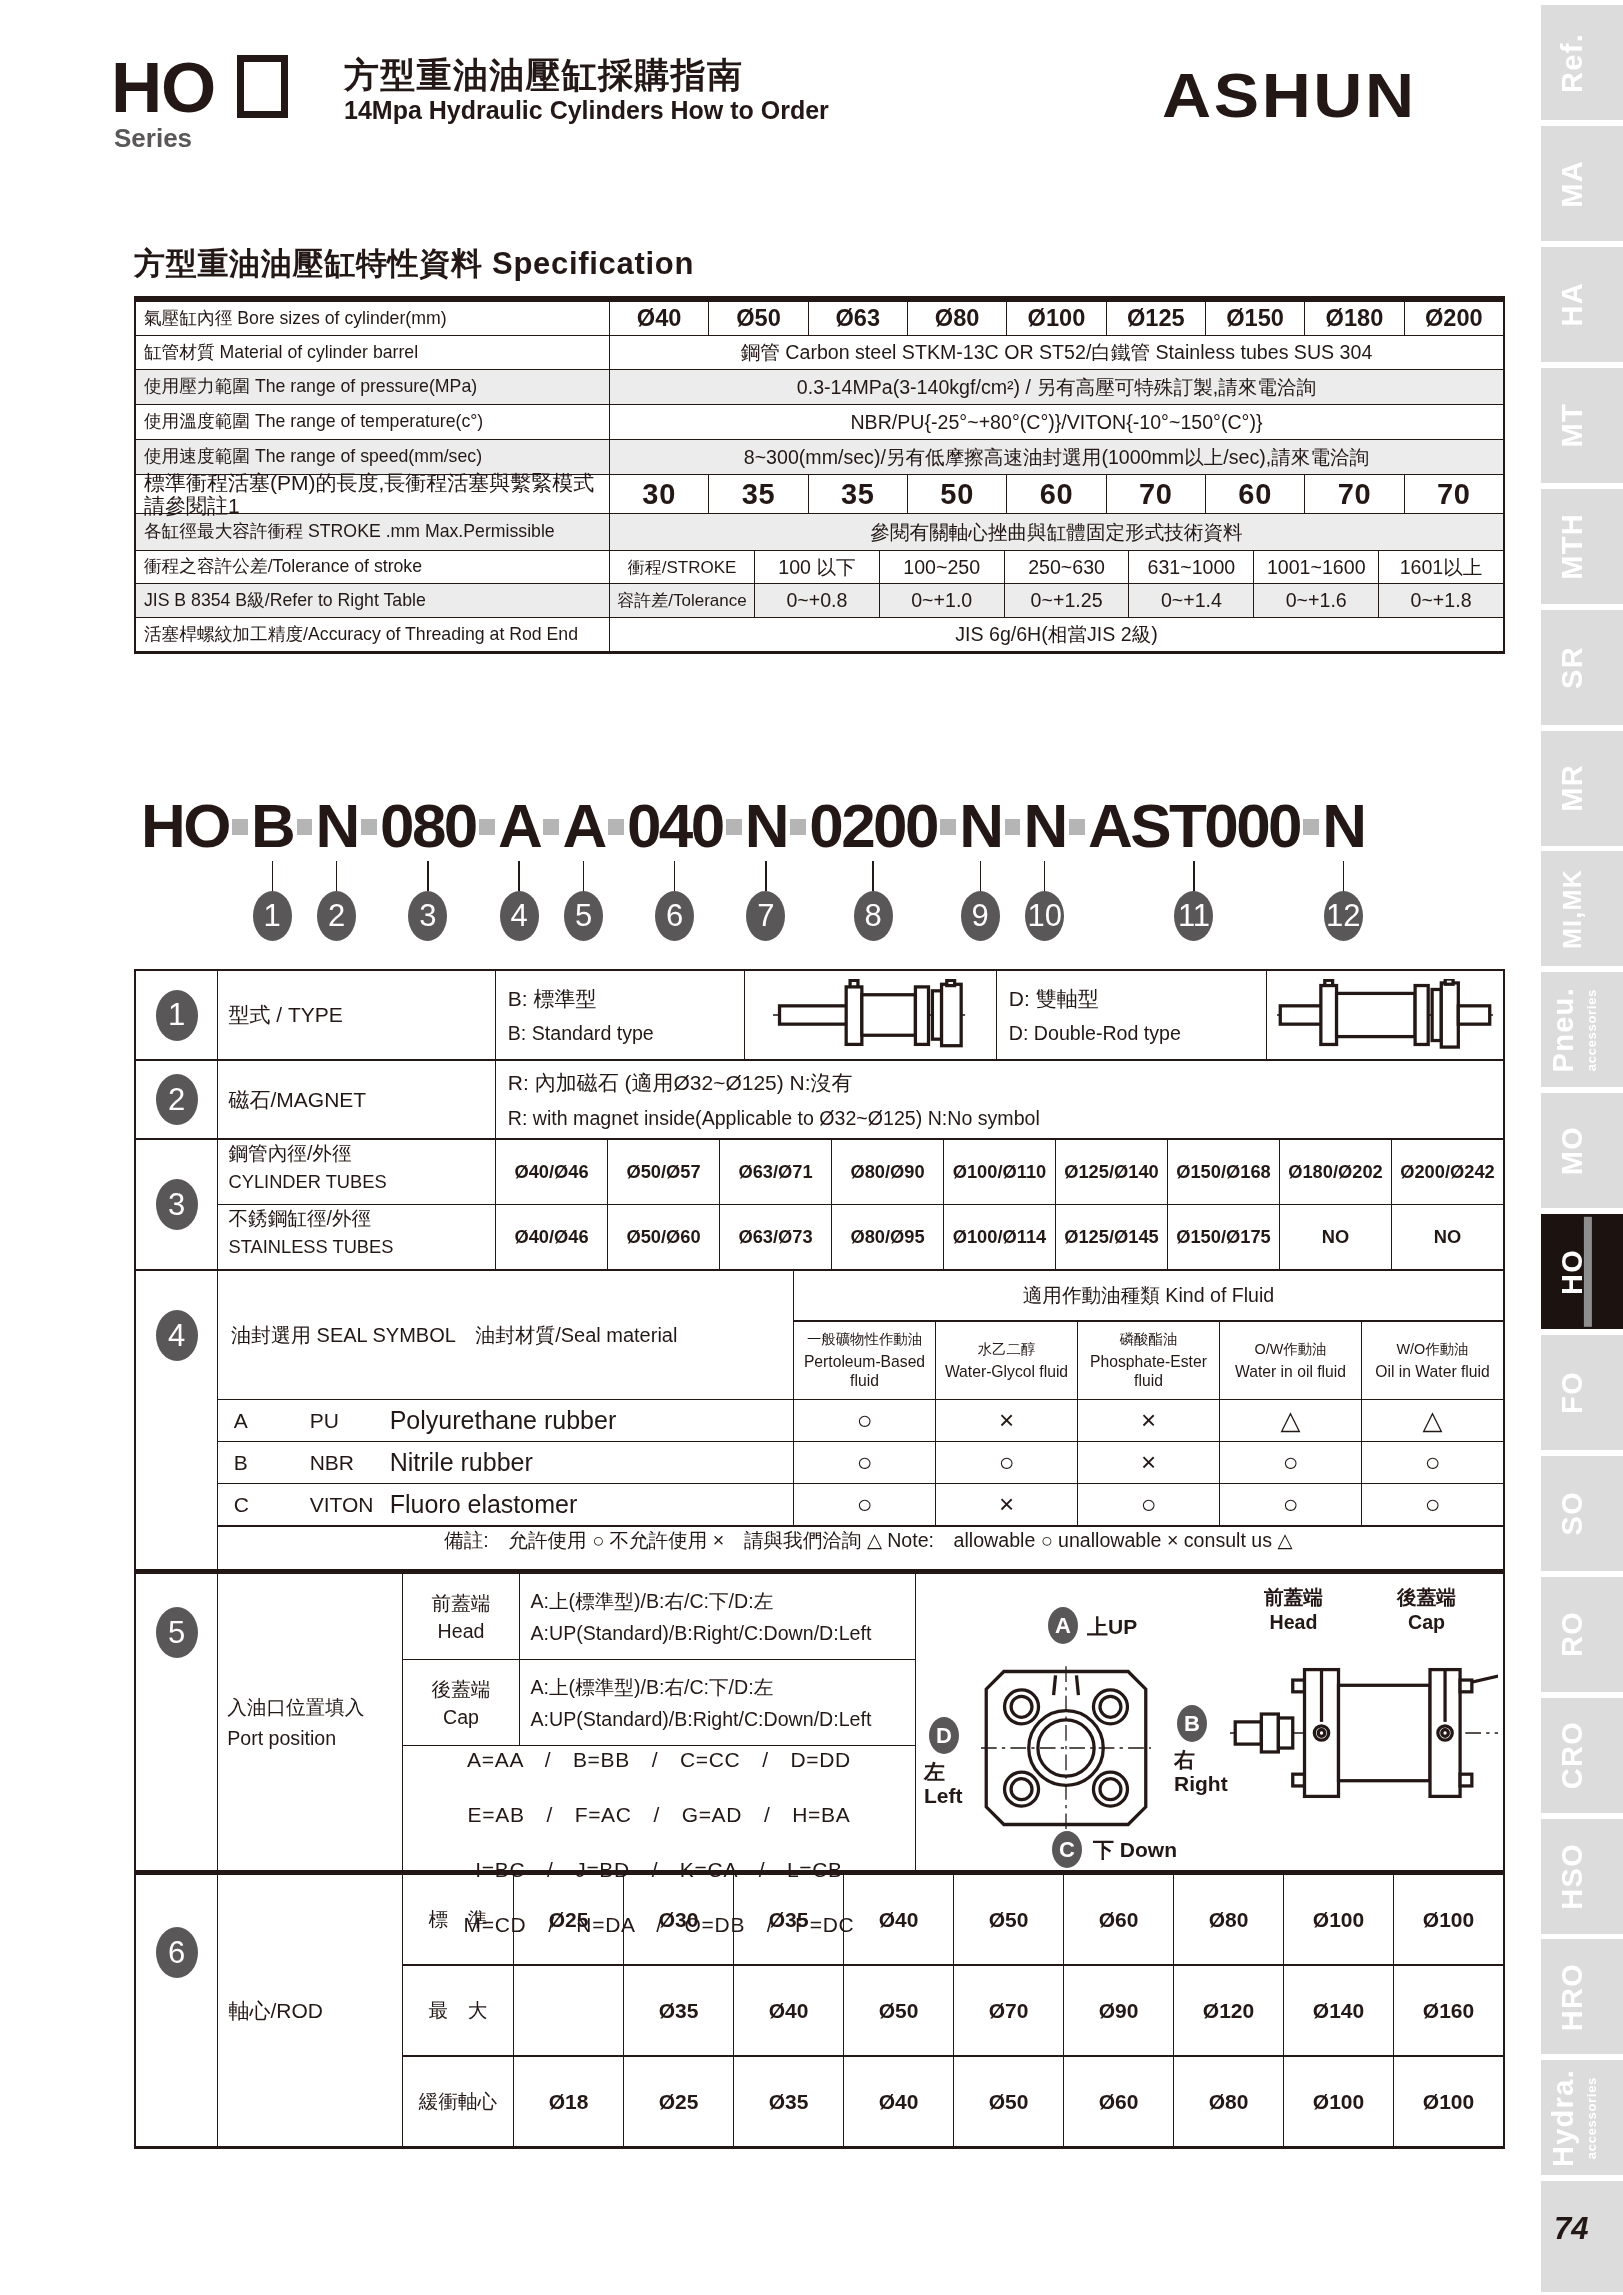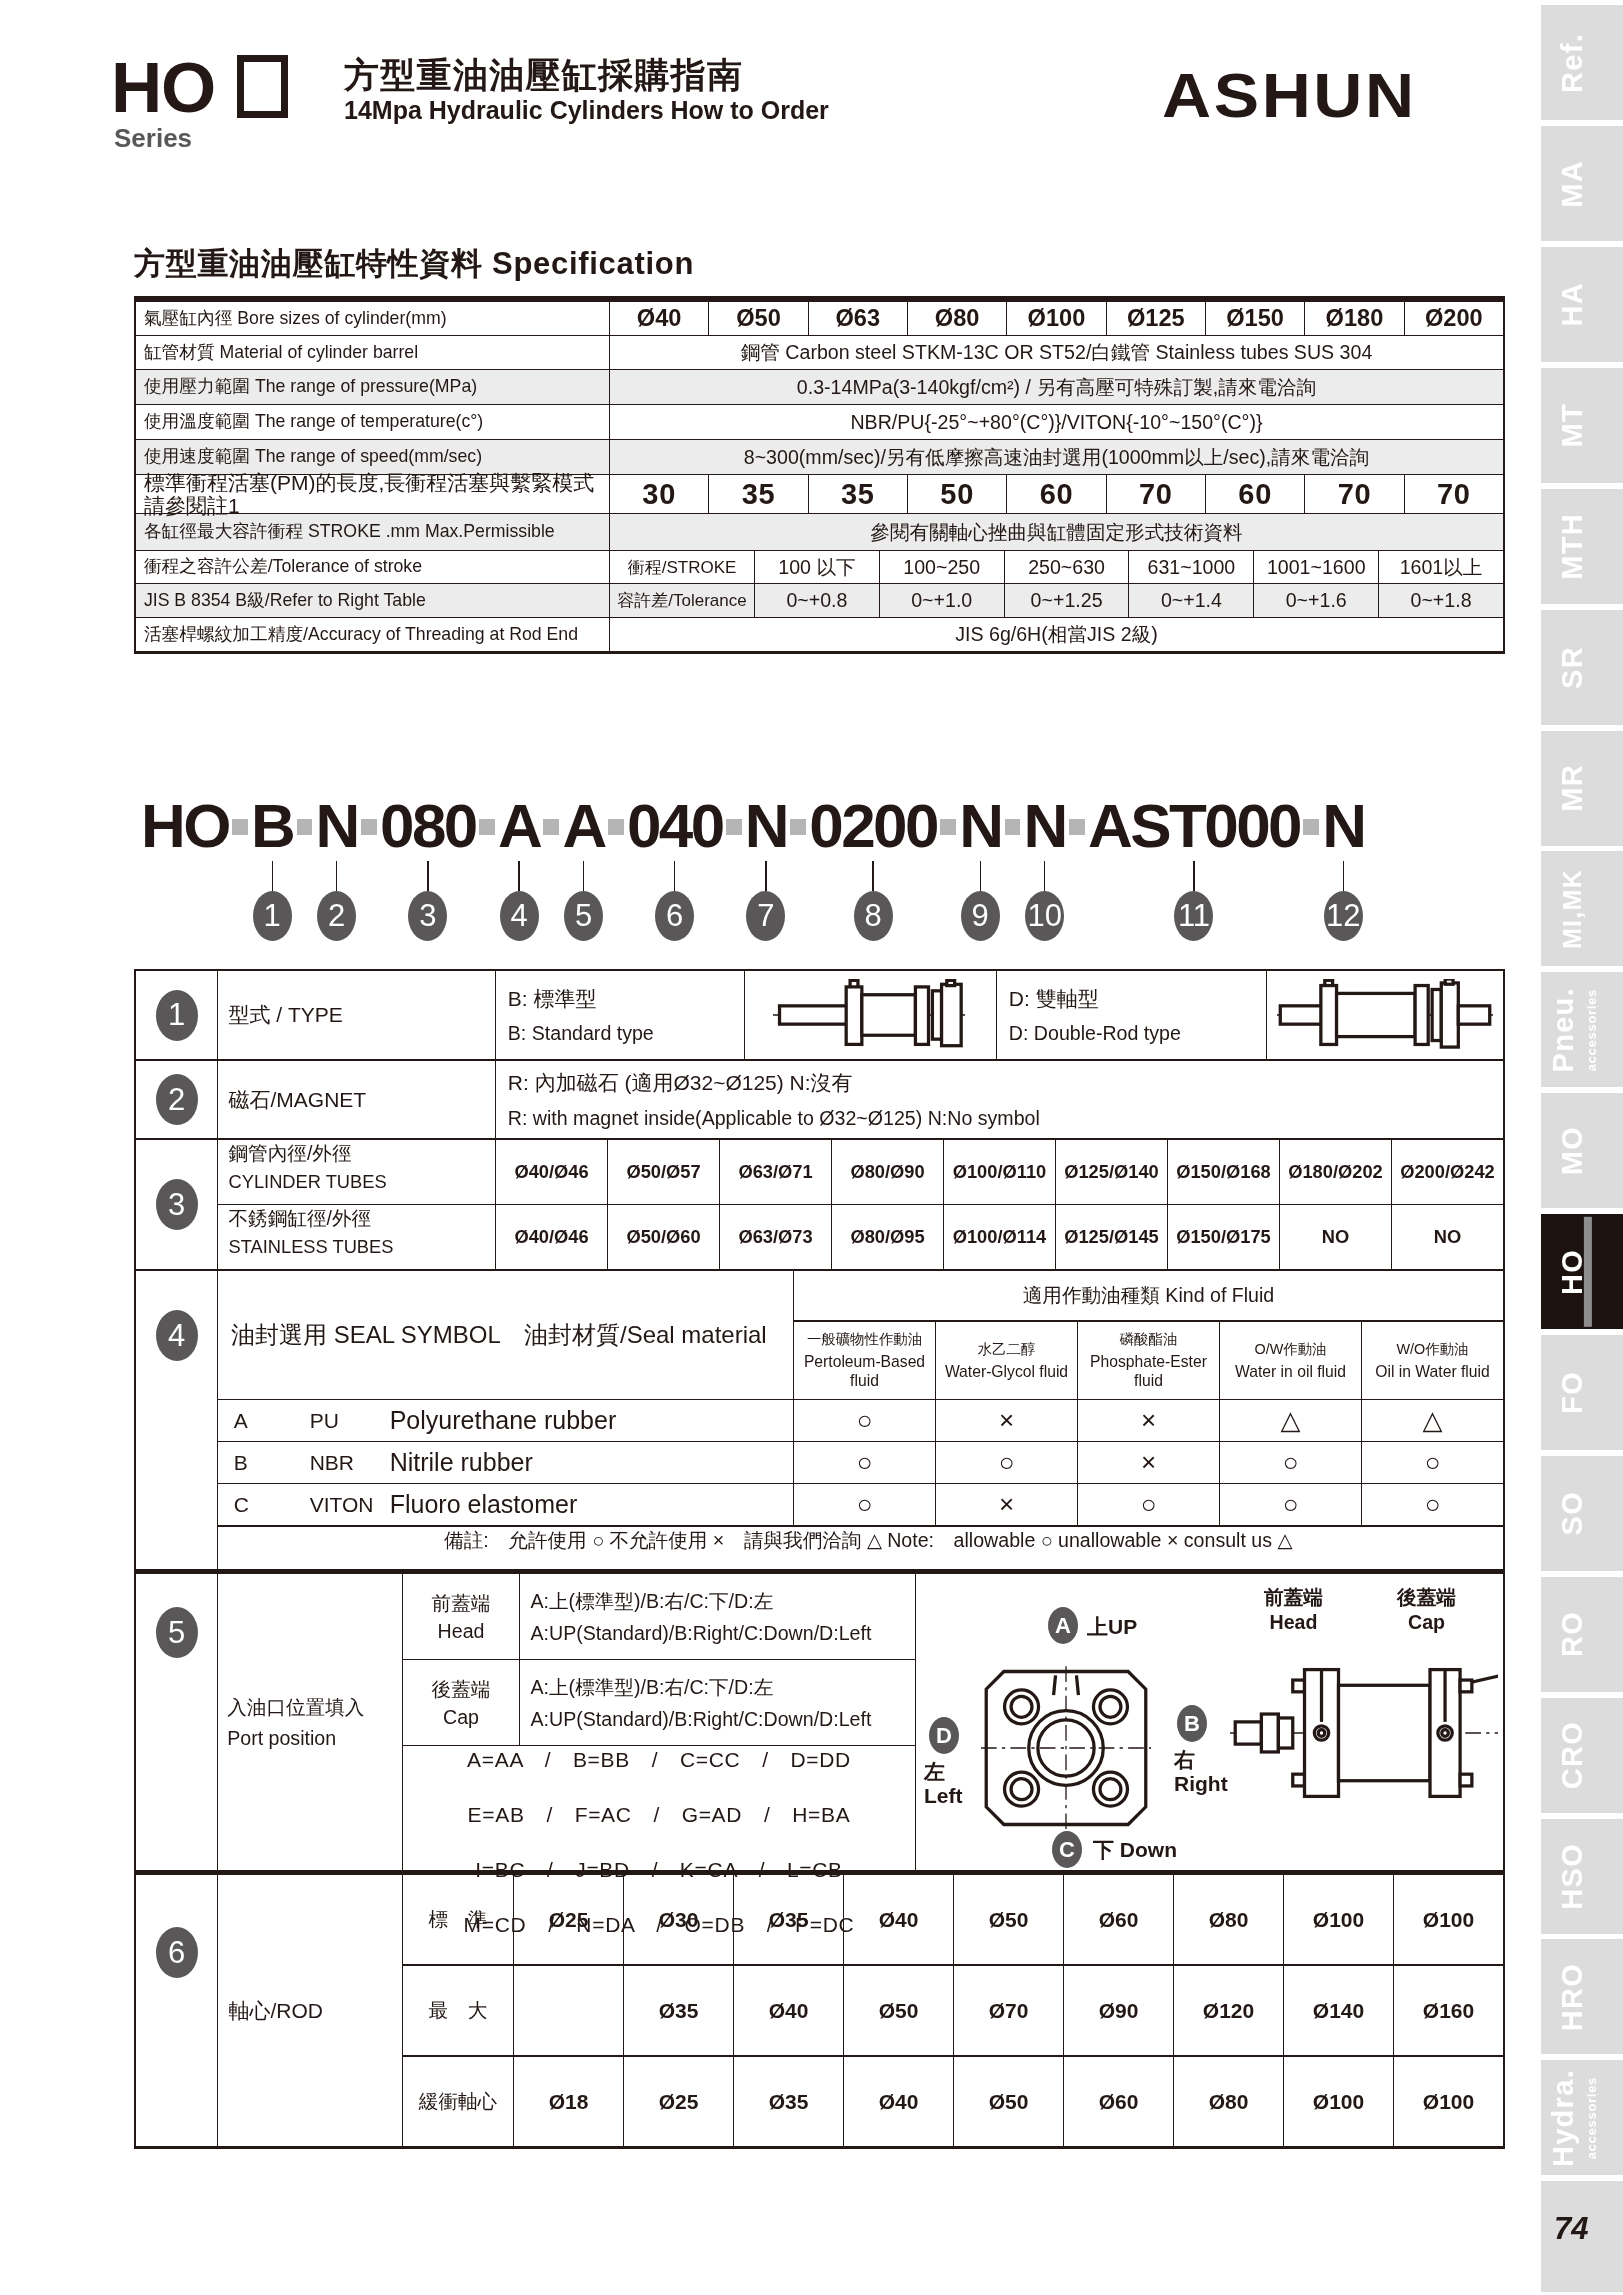--- a/index.html
+++ b/index.html
@@ -63,21 +63,21 @@
   .tub-rows{flex:1;display:flex;flex-direction:column;}
   .tubrow{display:flex;flex:1;}
   .tubrow + .tubrow{border-top:1.3px solid var(--ink);}
   .tublbl{width:277px;flex:none;display:flex;flex-direction:column;justify-content:flex-start;padding-left:10.5px;gap:3.9px;}
   .tublbl .zh{font-size:19.6px;}
   .tublbl .en{font-size:18.3px;}
   .tubval{flex:1;display:flex;align-items:center;justify-content:center;border-left:1.3px solid var(--ink);font-size:18.3px;font-weight:600;}
 
   .sealzone{flex:1;display:flex;flex-direction:column;}
   .sealhdr{display:flex;height:128px;}
-  .seallbl{width:575px;flex:none;display:flex;align-items:center;padding-left:13px;font-size:24px;}
+  .seallbl{width:575px;flex:none;display:flex;align-items:center;padding-left:13px;font-size:20px;}
   .fluids{flex:1;display:flex;flex-direction:column;border-left:1.3px solid var(--ink);}
   .kof{height:51px;display:flex;align-items:center;justify-content:center;font-size:19.6px;border-bottom:2.6px solid var(--ink);}
   .fcols{flex:1;display:flex;}
   .fcol{flex:1;display:flex;flex-direction:column;align-items:center;justify-content:center;gap:3.9px;text-align:center;}
   .fcol + .fcol{border-left:1.3px solid var(--ink);}
   .fcol .zh{font-size:14.4px;}
   .fcol .en{font-size:15.7px;line-height:1.2;}
   .sealrow{display:flex;height:42px;border-top:1.3px solid var(--ink);}
   .sealrow .left{width:575px;flex:none;display:flex;align-items:center;padding-left:15.7px;}
   .sealrow .code{width:76px;font-size:21px;}

